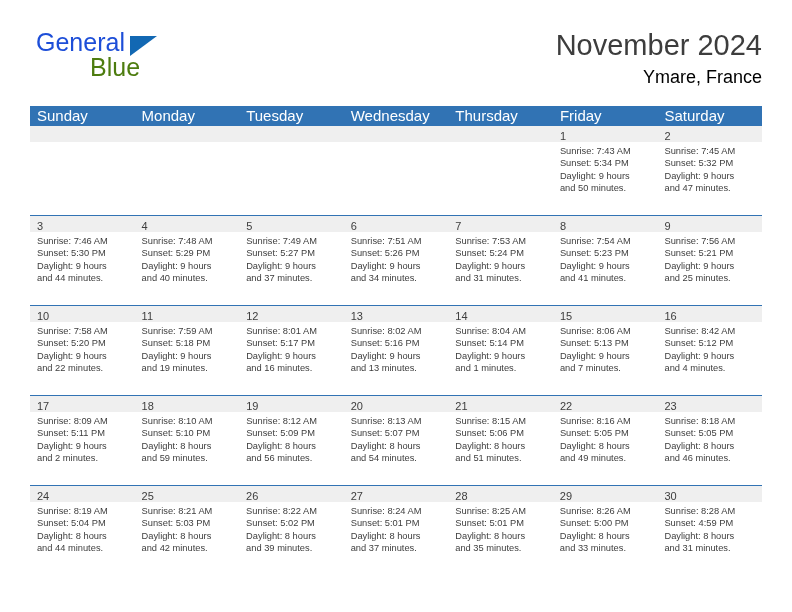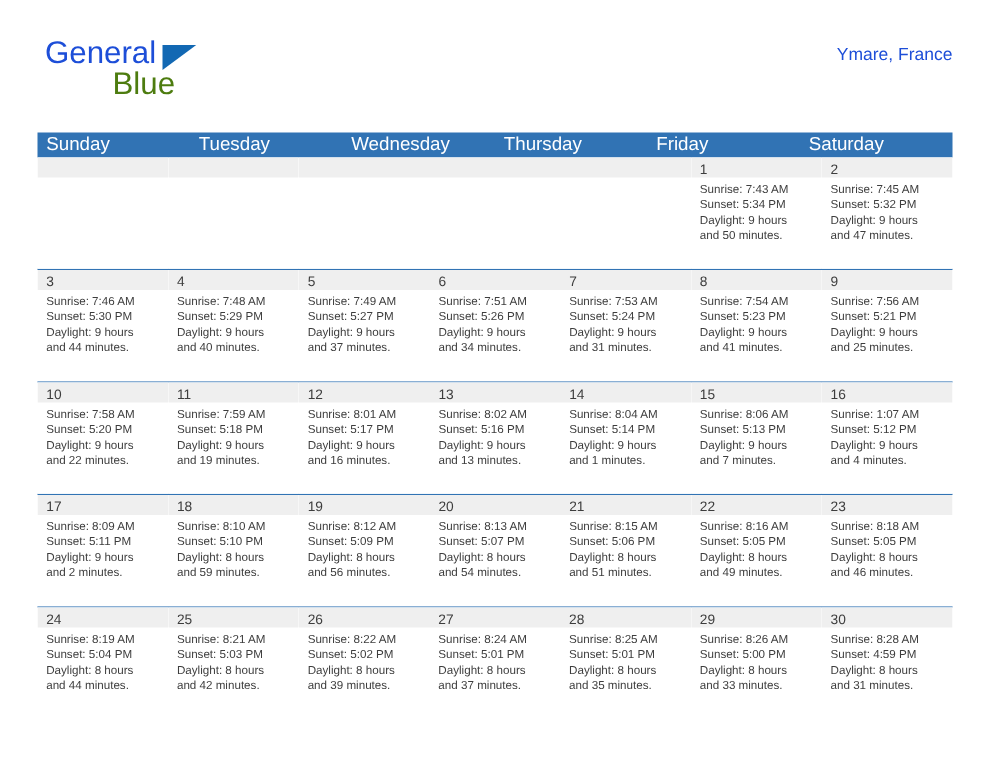--- a/index.html
+++ b/index.html
@@ -74,23 +74,23 @@
   }
   .cal-title {
     font-size: 29px;
     line-height: 34px;
     color: #3d3d3d;
     font-weight: normal;
     white-space: nowrap;
   }
   .cal-subtitle {
     margin-top: 6px;
-    font-size: 14px;
+    font-size: 18px;
     line-height: 18px;
-    color: #1d4ed8;
+    color: #000000;
     white-space: nowrap;
   }
 
   
   .calendar {
     position: absolute;
     left: 30px;
     top: 106px;
     width: 732px;
   }
@@ -154,29 +154,31 @@
 
   <div class="header">
 
     <div class="brand">
       <span class="brand-general">General</span>
       <span class="brand-tri"></span>
       <span class="brand-blue">Blue</span>
     </div>
 
     <div class="title-block">
+      <div class="cal-title">November 2024</div>
       <div class="cal-subtitle">Ymare, France</div>
     </div>
 
   </div>
 
   <div class="calendar">
 
     <div class="dow-row">
       <div class="dow-cell">Sunday</div>
+      <div class="dow-cell">Monday</div>
       <div class="dow-cell">Tuesday</div>
       <div class="dow-cell">Wednesday</div>
       <div class="dow-cell">Thursday</div>
       <div class="dow-cell">Friday</div>
       <div class="dow-cell">Saturday</div>
     </div>
 
     <div id="weeks-container">
         <div class="week-row">
           <div class="day-cell">
@@ -329,21 +331,21 @@
             <div class="day-info">
               <div>Sunrise: 8:06 AM</div>
               <div>Sunset: 5:13 PM</div>
               <div>Daylight: 9 hours</div>
               <div>and 7 minutes.</div>
             </div>
           </div>
           <div class="day-cell">
             <div class="day-num-band"><span class="day-num">16</span></div>
             <div class="day-info">
-              <div>Sunrise: 1:07 AM</div>
+              <div>Sunrise: 8:42 AM</div>
               <div>Sunset: 5:12 PM</div>
               <div>Daylight: 9 hours</div>
               <div>and 4 minutes.</div>
             </div>
           </div>
         </div>
         <div class="week-row">
           <div class="day-cell">
             <div class="day-num-band"><span class="day-num">17</span></div>
             <div class="day-info">

